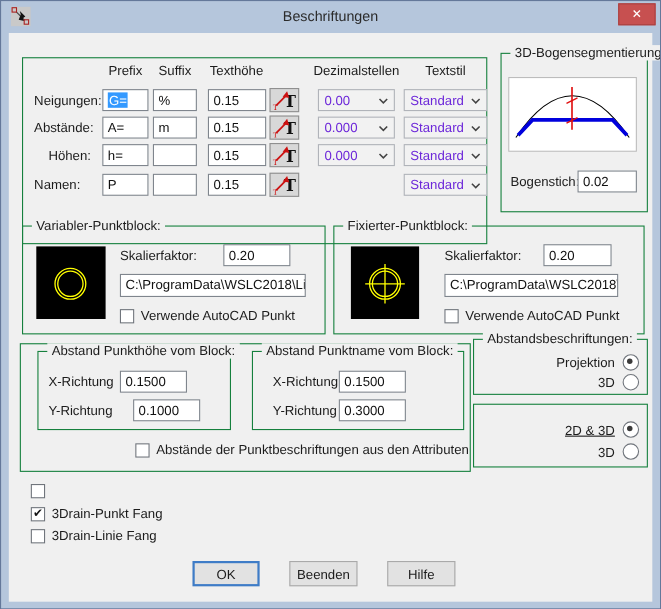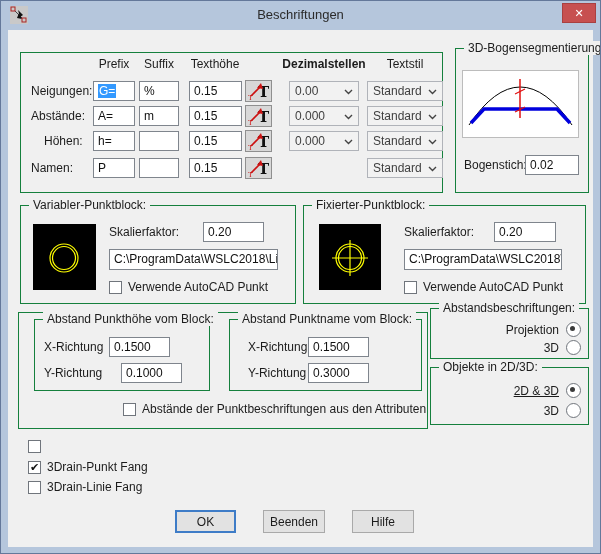--- a/index.html
+++ b/index.html
@@ -8,21 +8,21 @@
   .apptitle{position:absolute;left:0;right:0;top:6px;text-align:center;font-size:13px;color:#2b2b2b;}
   .appicon{position:absolute;left:9px;top:5px;width:18px;height:18px;}
   .closebtn{position:absolute;right:4px;top:2px;width:34px;height:20px;background:#c75050;border:1px solid #a94040;box-sizing:border-box;color:#fff;font-size:11px;line-height:18px;text-align:center;cursor:default;}
   .dialog{position:absolute;left:7px;top:29px;width:585px;height:517px;background:#f0f0f0;}
   .group{position:absolute;border:1px solid #15803d;box-sizing:border-box;padding-left:16px;}
   .gtitle{position:absolute;top:-8px;left:8px;background:#f0f0f0;padding:0 4px;font-size:12px;color:#1c1c1c;white-space:nowrap;}
   .lbl{position:absolute;font-size:12px;color:#1c1c1c;white-space:nowrap;line-height:20px;}
   .hdr{position:absolute;font-size:12px;color:#1c1c1c;text-align:center;white-space:nowrap;}
   .tb{position:absolute;height:20px;background:#fff;border:1px solid #7f858d;box-sizing:border-box;font-size:12px;line-height:18px;padding:0 4px;color:#111;overflow:hidden;white-space:nowrap;}
   .seltext{background:#3399ff;color:#fff;padding:0 1px;}
-  .sel{position:absolute;height:20px;background:#f2f2f2;border:1px solid #b0b3b9;box-sizing:border-box;font-size:12px;line-height:18px;padding:0 18px 0 5px;color:#404040;white-space:nowrap;}
+  .sel{position:absolute;height:20px;background:#f2f2f2;border:1px solid #b0b3b9;box-sizing:border-box;font-size:12px;line-height:18px;padding:0 18px 0 5px;color:#6d28d9;white-space:nowrap;}
   .sel .chev{position:absolute;right:5px;top:7px;}
   .tbtn{position:absolute;width:27px;height:22px;background:#d8d8d8;border:1px solid #8f8f8f;box-sizing:border-box;display:flex;align-items:center;justify-content:center;padding:0;}
   .preview{position:absolute;background:#000;}
   .arcbox{position:absolute;background:#fff;border:1px solid #bcbcbc;box-sizing:border-box;}
   .cbrow{position:absolute;display:flex;align-items:center;gap:6px;font-size:12px;color:#1c1c1c;white-space:nowrap;}
   .cb{width:13px;height:13px;background:#fff;border:1px solid #70757c;box-sizing:border-box;font-size:11px;line-height:11px;text-align:center;color:#111;flex:0 0 13px;}
   .rrow{position:absolute;left:8px;right:7px;height:15px;display:flex;justify-content:flex-end;align-items:center;gap:7px;font-size:12px;color:#1c1c1c;white-space:nowrap;}
   .radio{width:13px;height:13px;border:1px solid #70757c;border-radius:50%;background:#fff;position:relative;flex:0 0 13px;}
   .radio.on::after{content:"";position:absolute;left:3px;top:3px;width:5px;height:5px;border-radius:50%;background:#3b3b3b;}
   .btn{position:absolute;height:23px;background:#e2e2e2;border:1px solid #a9a9a9;box-sizing:border-box;font-size:12px;color:#1c1c1c;text-align:center;line-height:21px;}
@@ -40,25 +40,25 @@
       <polygon points="9,7 12,13 7,12" fill="#111"></polygon>
       <rect x="1" y="1" width="4" height="4" fill="#c9c9c9" stroke="#aa2222"></rect>
       <rect x="12" y="12" width="4" height="4" fill="#c9c9c9" stroke="#aa2222"></rect>
     </svg>
     <div class="apptitle">Beschriftungen</div>
     <div class="closebtn"><span>✕</span></div>
   </div>
 
   <div class="dialog">
 
-    <div class="group" style="left:12px;top:22px;width:423px;height:141px;">
+    <div class="group" style="left:12px;top:22px;width:423px;height:170px;">
       <div class="hdr" style="left:72px;top:4px;width:42px;">Prefix</div>
       <div class="hdr" style="left:114px;top:4px;width:48px;">Suffix</div>
       <div class="hdr" style="left:158px;top:4px;width:72px;">Texthöhe</div>
-      <div class="hdr" style="left:254px;top:4px;width:98px;font-weight:bold;">Dezimalstellen</div>
+      <div class="hdr" style="left:254px;top:4px;width:98px;">Dezimalstellen</div>
       <div class="hdr" style="left:346px;top:4px;width:76px;">Textstil</div>
 
       <div class="lbl" style="left:10px;top:28px;">Neigungen:</div>
       <div class="tb" style="left:72px;top:28px;width:42px;"><span class="seltext">G=</span></div>
       <div class="tb" style="left:118px;top:28px;width:40px;">%</div>
       <div class="tb" style="left:168px;top:28px;width:53px;">0.15</div>
       <button class="tbtn" style="left:224px;top:27px;">
         <svg width="21" height="18" viewBox="0 0 21 18">
           <text x="10" y="15" font-family="DejaVu Serif,serif" font-size="15" font-weight="bold" fill="#111">T</text>
           <line x1="3" y1="14" x2="12" y2="5" stroke="#cc1111" stroke-width="1.6"></line>
@@ -206,21 +206,20 @@
         <span>Projektion</span>
         <span class="radio on"></span>
       </div>
       <div class="rrow" style="top:31px;">
         <span>3D</span>
         <span class="radio"></span>
       </div>
     </div>
 
     <div class="group" style="left:422px;top:337px;width:159px;height:58px;">
-      <div class="gtitle">Objekte in 2D/3D:</div>
       <div class="rrow" style="top:15px;text-decoration:underline;">
         <span>2D &amp; 3D</span>
         <span class="radio on"></span>
       </div>
       <div class="rrow" style="top:35px;">
         <span>3D</span>
         <span class="radio"></span>
       </div>
     </div>
 

